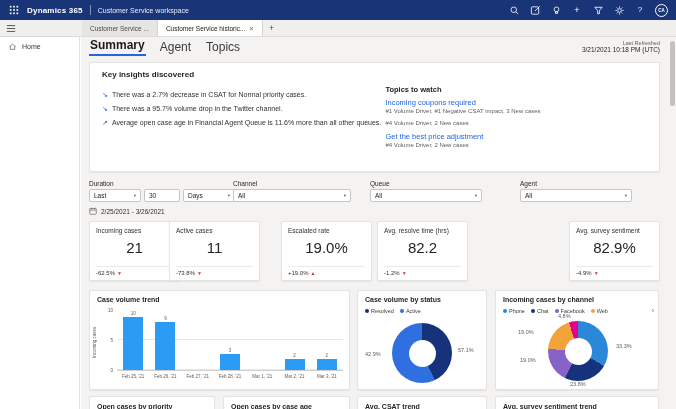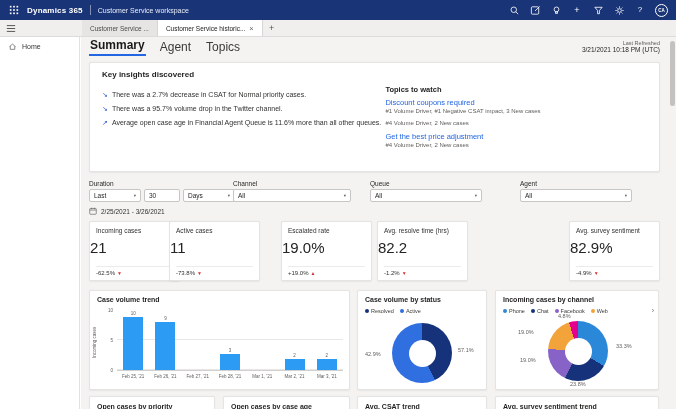--- a/index.html
+++ b/index.html
@@ -79,21 +79,21 @@
     border:1px solid #c8c6c4; border-radius:2px; font-size:6.5px; color:#201f1e;
     display:flex; align-items:center; justify-content:space-between; padding:0 4px; }
   .chev { font-size:4.5px; color:#605e5c; }
   .date-range { position:absolute; font-size:6.5px; color:#33312f; display:flex;
     gap:4px; align-items:center; }
   .date-range svg { stroke:#605e5c; fill:none; stroke-width:.9; }
 
   
   .kpi-card { top:184px; width:91px; height:60px; }
   .kpi-title { font-size:6.5px; color:#323130; padding:5px 6px 0; }
-  .kpi-value { font-size:15px; color:#252423; margin-top:5px; }
+  .kpi-value { font-size:15px; color:#252423; text-align:center; margin-top:5px; }
   .kpi-delta { position:absolute; left:6px; right:6px; bottom:4px; padding-top:3px;
     border-top:1px solid #edebe9; font-size:6px; color:#323130; display:flex;
     gap:2px; align-items:center; }
   .kpi-arrow { color:var(--negative,#d13438); font-size:5px; }
 
   
   .chart-card { top:253px; height:100px; }
   .chart-title { position:absolute; left:7px; top:5px; font-size:7px; font-weight:bold; color:#201f1e; }
 
   .bar-ylabel { position:absolute; left:2px; top:26px; height:50px;
@@ -256,21 +256,21 @@
             <span>There was a 95.7% volume drop in the Twitter channel.</span>
           </div>
           <div class="ins-item">
             <span class="ins-arrow">↗</span>
             <span>Average open case age in Financial Agent Queue is 11.6% more than all other queues.</span>
           </div>
         </div>
         <div class="ins-col-topics">
           <div class="ins-subtitle">Topics to watch</div>
           <div class="topic-item">
-            <div class="topic-link">Discount coupons required</div>
+            <div class="topic-link">Incoming coupons required</div>
             <div class="topic-meta">#1 Volume Driver,   #1 Negative CSAT impact,   3 New cases</div>
           </div>
           <div class="topic-item">
             <div class="topic-meta">#4 Volume Driver,   2 New cases</div>
           </div>
           <div class="topic-item">
             <div class="topic-link">Get the best price adjustment</div>
             <div class="topic-meta">#4 Volume Driver,   2 New cases</div>
           </div>
         </div>

